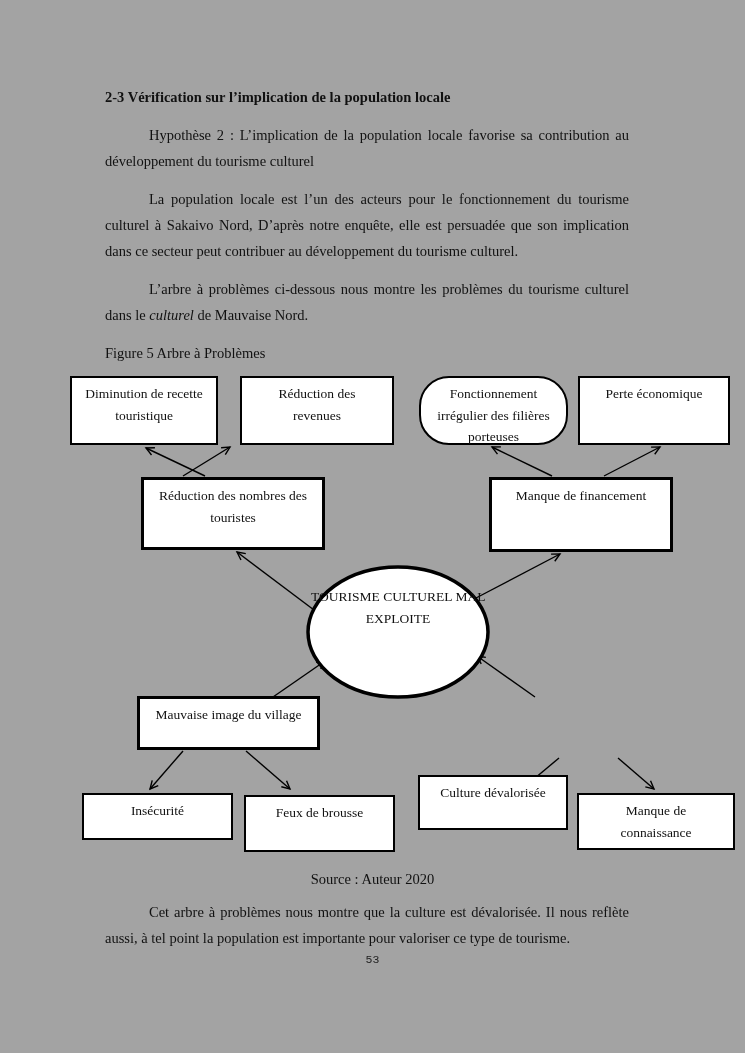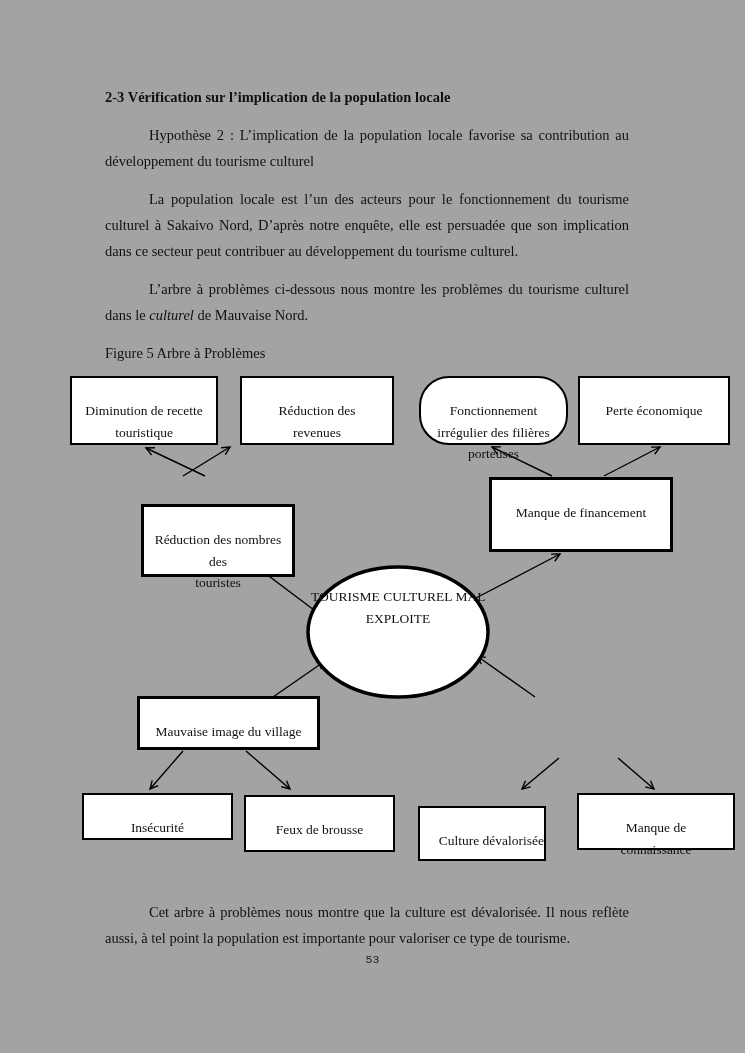--- a/index.html
+++ b/index.html
@@ -21,41 +21,41 @@
   .heading { font-weight: bold; margin: 0; font-size: 14.5px; }
   .para { margin: 12px 0 0 0; text-align: justify; text-indent: 44px; }
   .caption { margin: 12px 0 0 0; text-indent: 0; }
 
   
   .connectors { position: absolute; left: 0; top: 0; width: 745px; height: 1053px; z-index: 1; }
   .node {
     position: absolute; z-index: 2; box-sizing: border-box;
     border: 2.5px solid #000; background: #ffffff;
     text-align: center; font-size: 13.5px; line-height: 21.5px;
-    padding-top: 22px;
+    padding-top: 5px;
   }
   .node .bl { display: block; }
   .thick { border-width: 3px; }
   .ellipse-label {
     position: absolute; z-index: 2; text-align: center;
     font-size: 13.5px; line-height: 22px;
     left: 308px; top: 586px; width: 180px;
   }
   
   .n-b1  { left: 70px;  top: 376px; width: 148px; height: 69px; }
   .n-b2  { left: 240px; top: 376px; width: 154px; height: 69px; }
   .n-b3  { left: 419px; top: 376px; width: 149px; height: 69px; border-radius: 30px; }
   .n-b4  { left: 578px; top: 376px; width: 152px; height: 69px; }
-  .n-b5  { left: 141px; top: 477px; width: 154px; height: 73px; margin-top: 27px; }
+  .n-b5  { left: 141px; top: 477px; width: 184px; height: 73px; }
   .n-b6  { left: 489px; top: 477px; width: 184px; height: 75px; }
   .n-b7  { left: 137px; top: 696px; width: 183px; height: 54px; }
   .n-b8  { left: 505px; top: 695px; width: 180px; height: 63px; }
   .n-b9  { left: 82px;  top: 793px; width: 151px; height: 47px; }
   .n-b10 { left: 244px; top: 795px; width: 151px; height: 57px; }
-  .n-b11 { left: 418px; top: 806px; width: 128px; height: 55px; text-align: right; }
+  .n-b11 { left: 418px; top: 775px; width: 150px; height: 55px; }
   .n-b12 { left: 577px; top: 793px; width: 158px; height: 57px; }
 
   
   .source-line {
     position: absolute; left: 0; top: 866px; width: 745px;
     text-align: center; font-size: 14.5px; line-height: 26px; z-index: 2;
   }
   .conclusion {
     position: absolute; left: 105px; top: 899px; width: 524px;
     font-size: 14.5px; line-height: 26px; text-align: justify; text-indent: 44px; z-index: 2;
@@ -141,16 +141,17 @@
     <span class="bl">Feux de brousse</span>
   </div>
   <div class="node n-b11">
     <span class="bl">Culture dévalorisée</span>
   </div>
   <div class="node n-b12">
     <span class="bl">Manque de</span>
     <span class="bl">connaissance</span>
   </div>
 
+  <div class="source-line">Source : Auteur 2020</div>
   <div class="conclusion">Cet arbre à problèmes nous montre que la culture est dévalorisée.  Il nous reflète aussi, à tel point la population est importante pour valoriser ce type de tourisme.</div>
   <div class="page-num">53</div>
 
 </div>
 
 </body></html>

